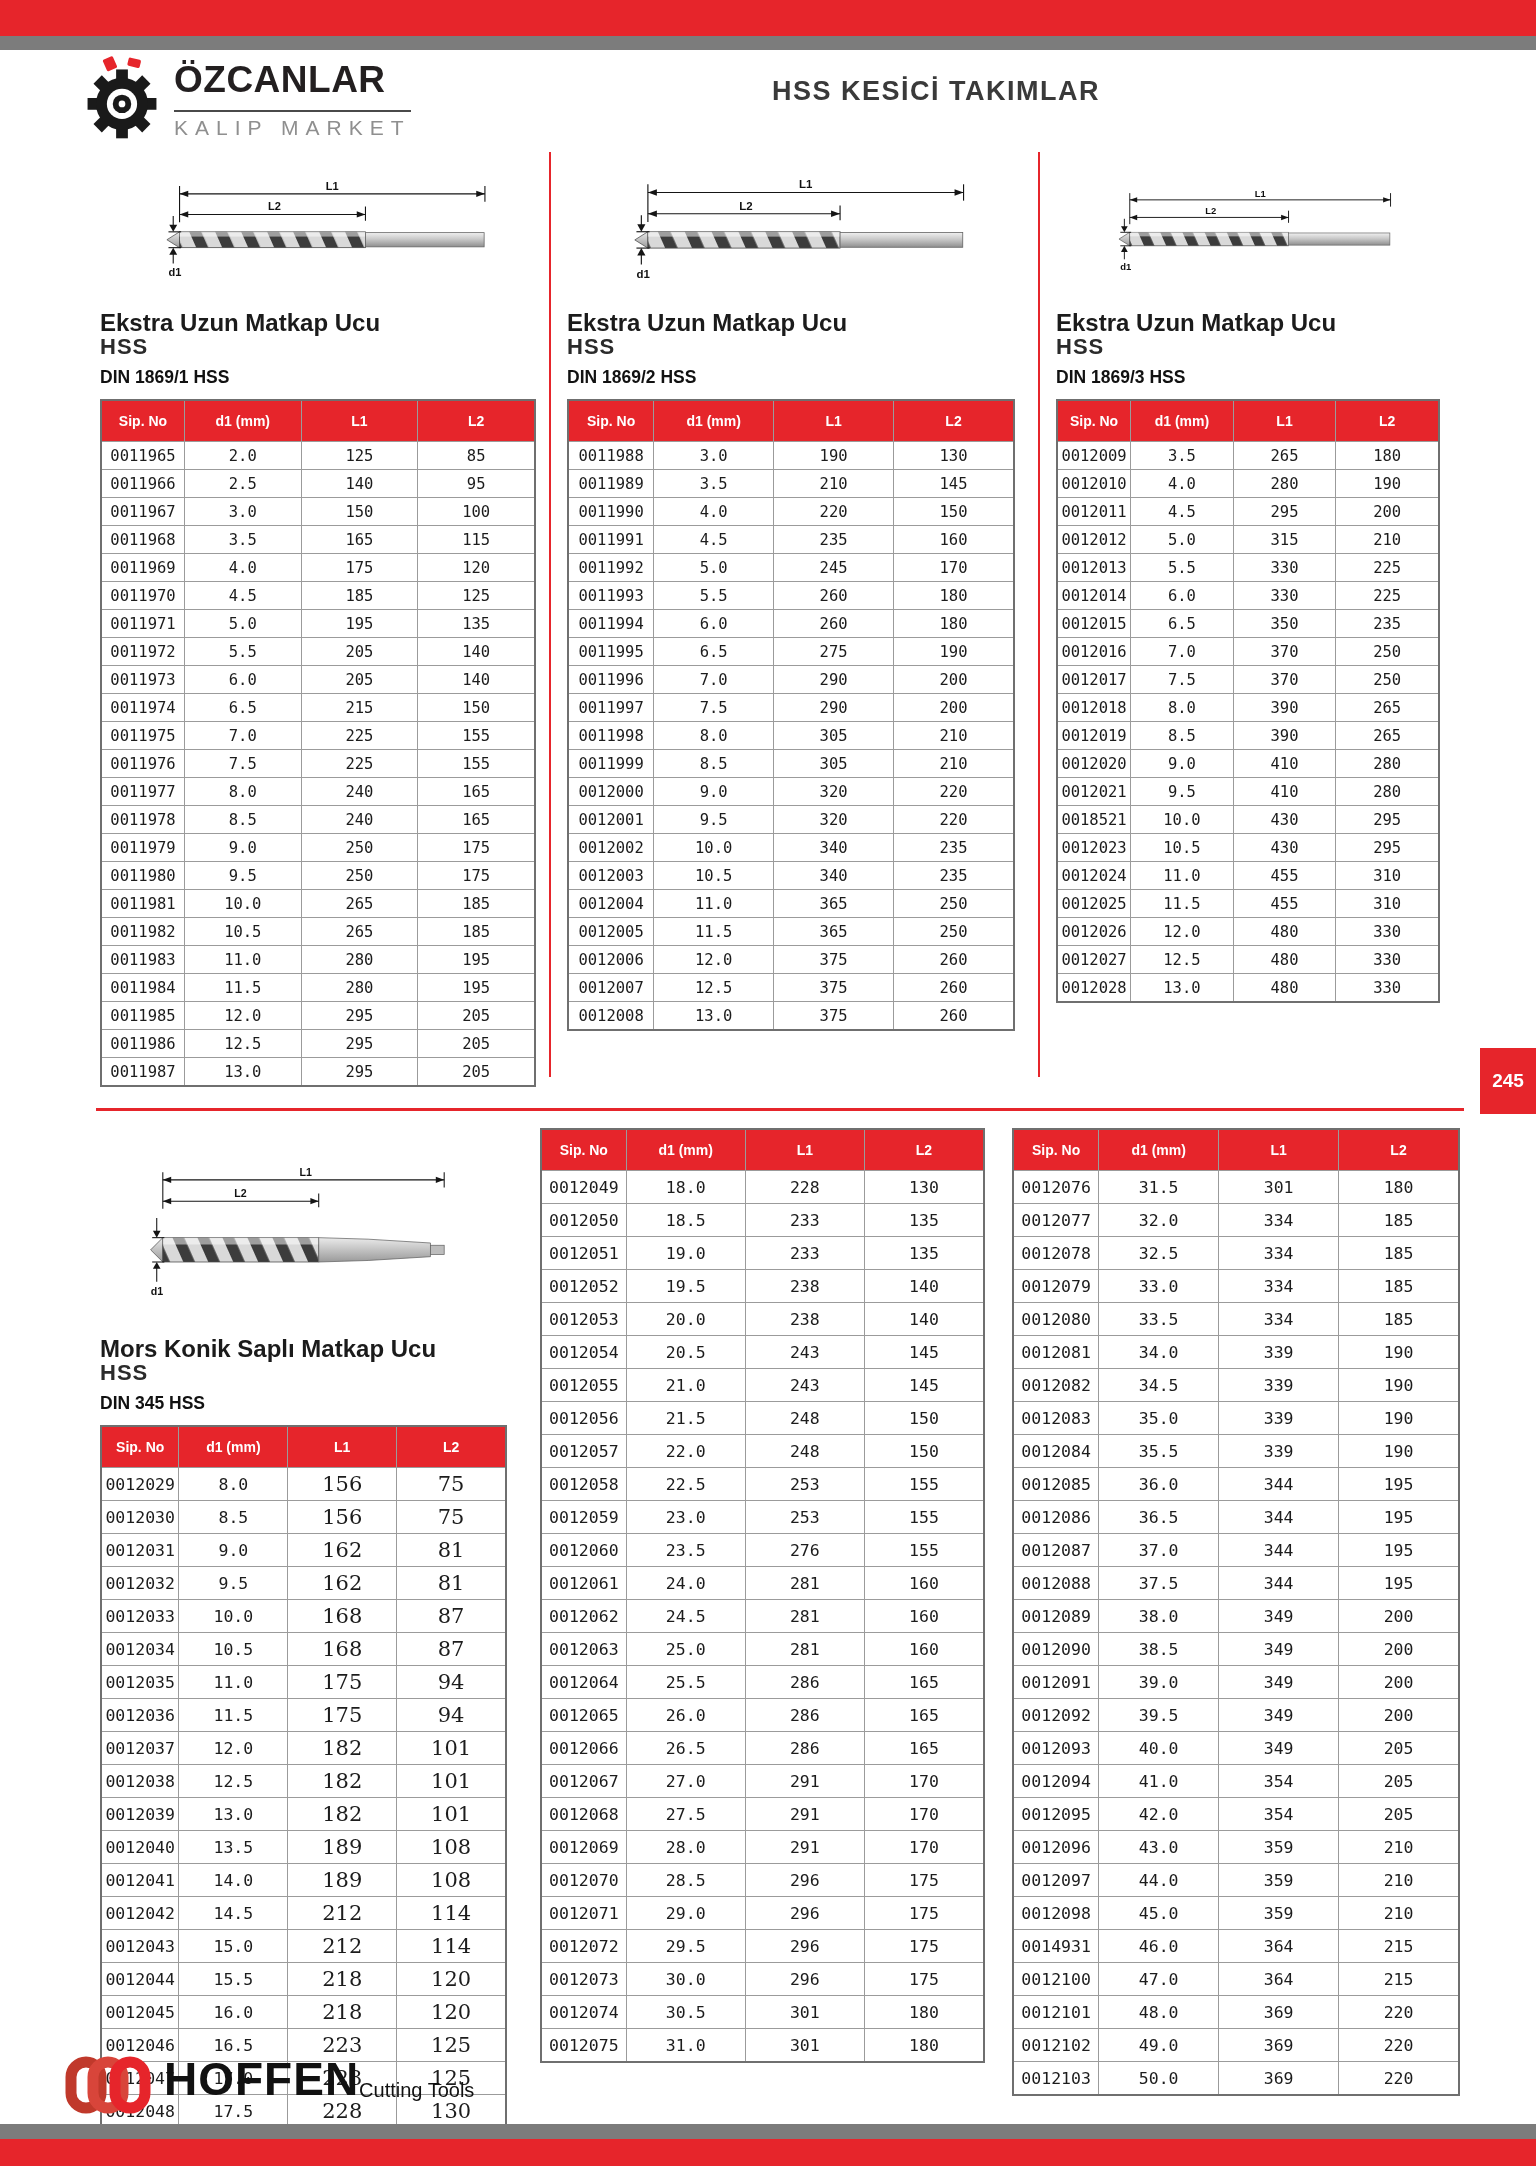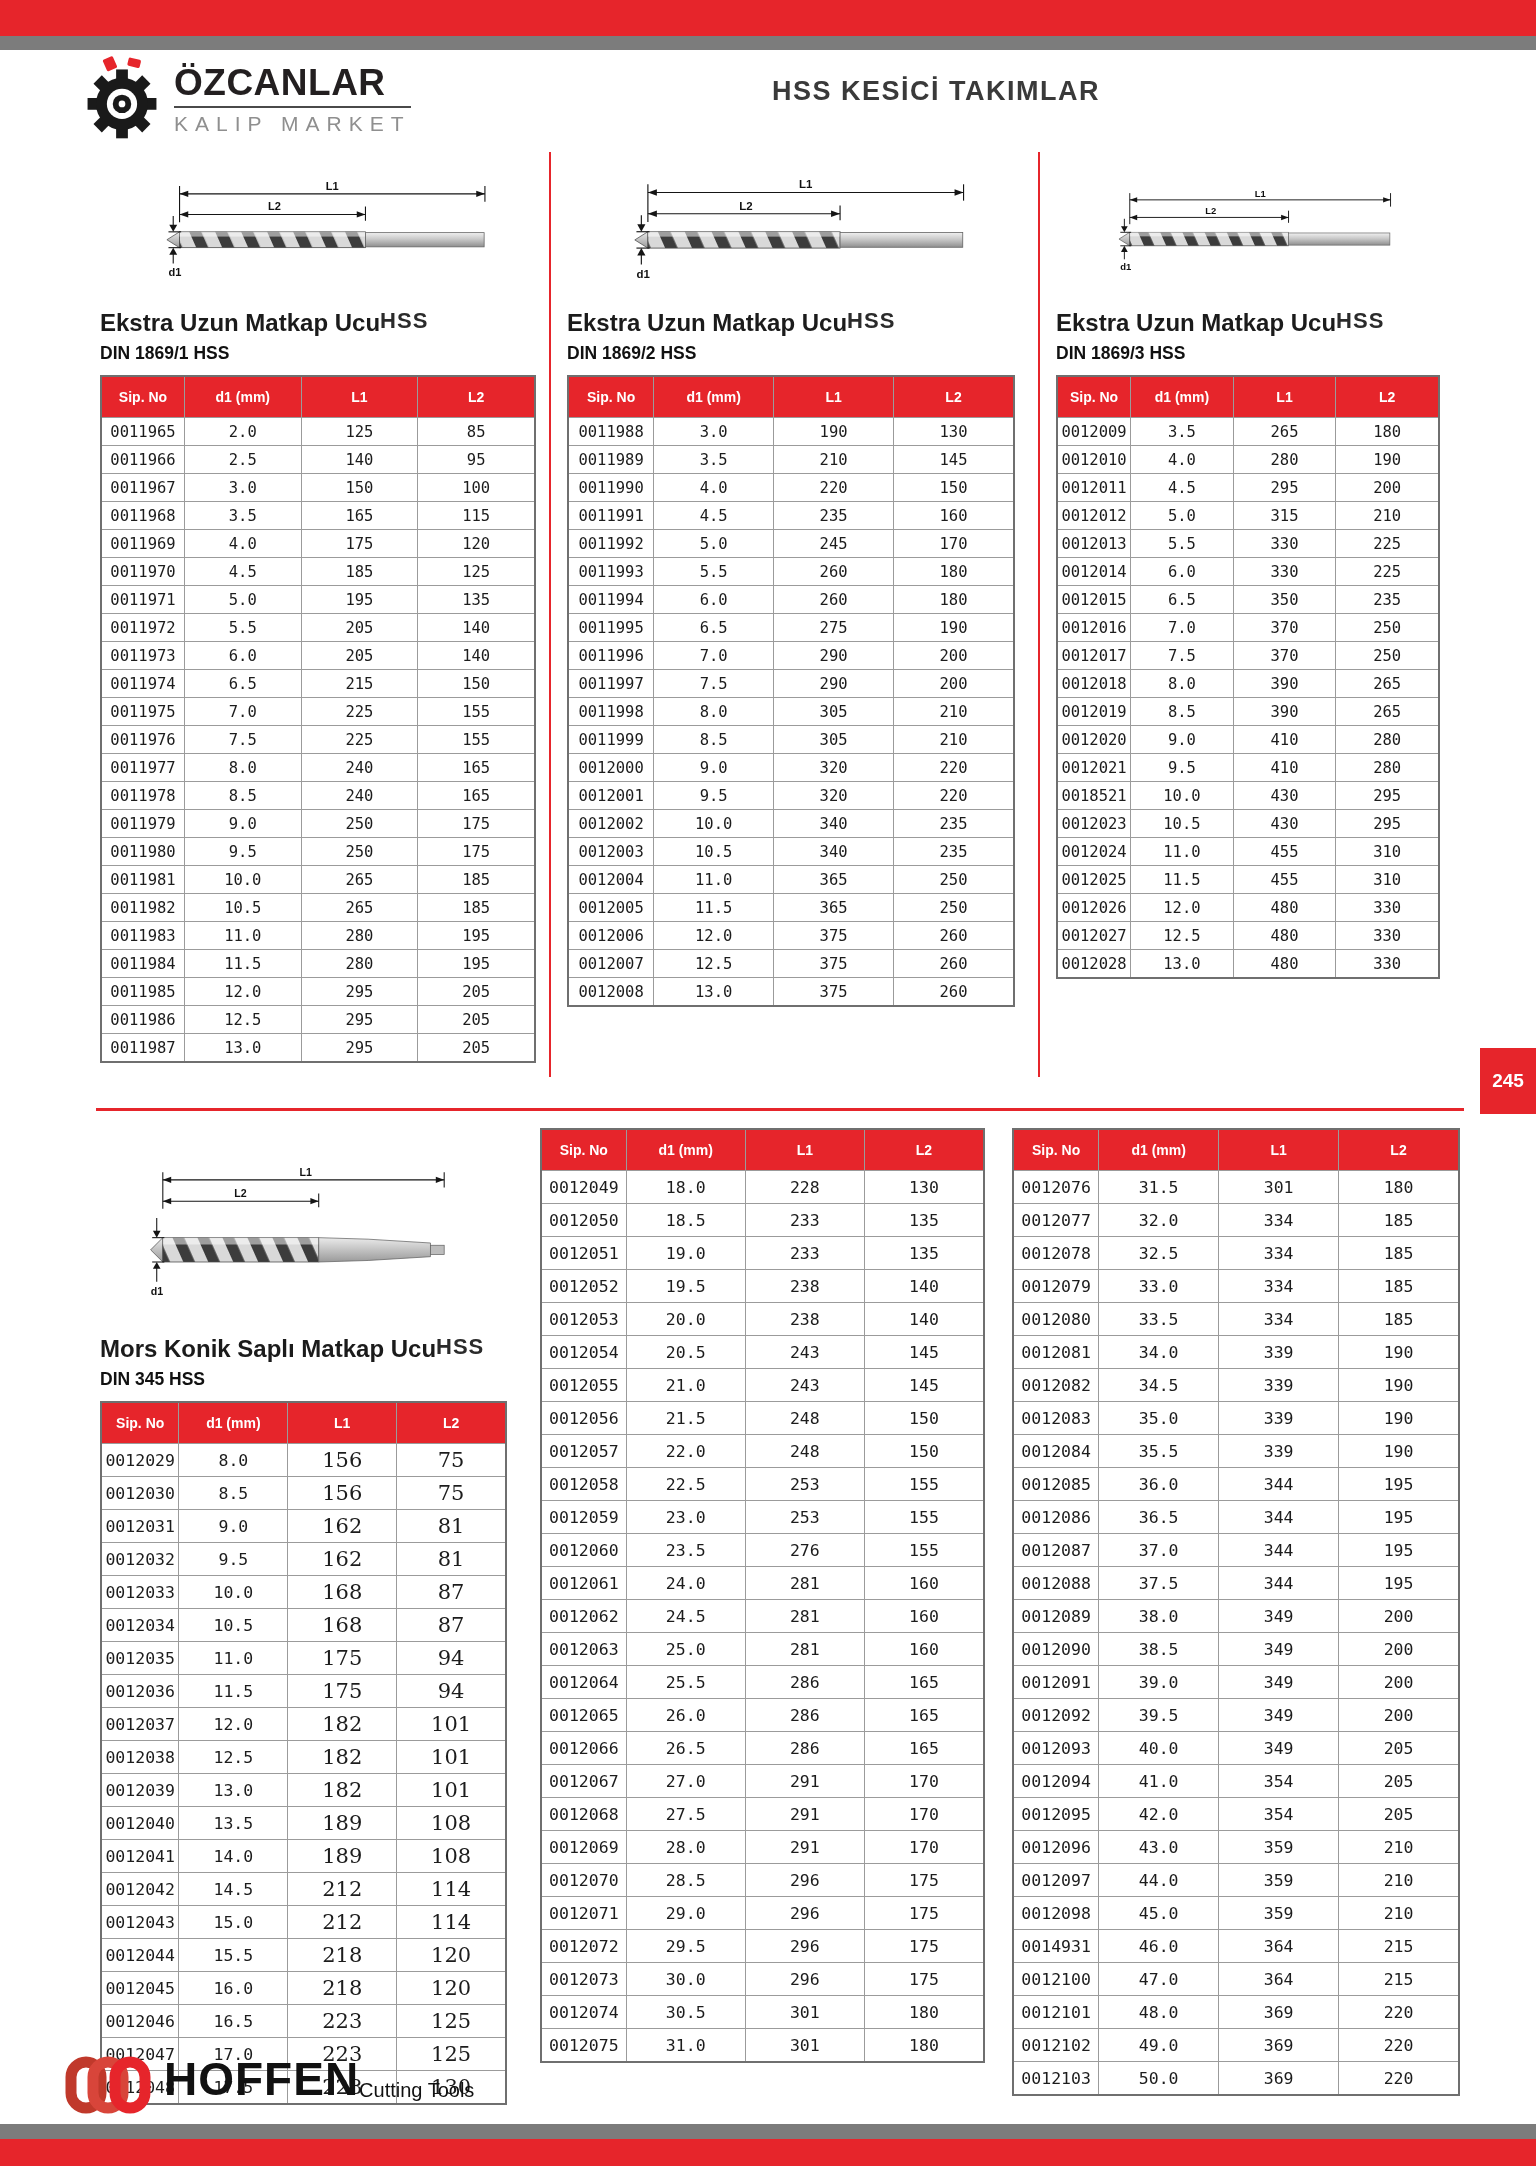--- a/index.html
+++ b/index.html
@@ -11,21 +11,21 @@
   .bar{position:absolute;left:0;width:1536px;}
   .bar.red-top{top:0;height:36px;background:#e6252b;}
   .bar.gray-top{top:36px;height:14px;background:#7c7c7c;}
   .bar.gray-bottom{top:2124px;height:15px;background:#7c7c7c;}
   .bar.red-bottom{top:2139px;height:27px;background:#e6252b;}
 
   
   .logo{position:absolute;top:56px;left:84px;display:flex;align-items:center;gap:14px;}
   .wordmark{display:flex;flex-direction:column;}
   .brand-main{font-size:37px;font-weight:bold;letter-spacing:.5px;color:#231f20;line-height:1;
-    border-bottom:2px solid #4a4a4a;padding-bottom:5px;}
+    border-bottom:2px solid #4a4a4a;padding-bottom:12px;}
   .brand-sub{font-size:21px;color:#8f8f8f;letter-spacing:7px;margin-top:4px;font-weight:500;}
   .page-title{position:absolute;top:76px;left:772px;font-size:27px;font-weight:bold;
     color:#3a3a3a;letter-spacing:1.5px;}
 
   
   .vline{position:absolute;top:152px;width:2px;height:925px;background:#e6252b;}
   .vline.v1{left:549px;} .vline.v2{left:1038px;}
   .hline-red{position:absolute;top:1108px;left:96px;width:1368px;height:3px;background:#e6252b;}
 
   
@@ -38,21 +38,21 @@
   #col2{left:567px;top:150px;width:448px;}
   #col3{left:1056px;top:150px;width:384px;}
   #bcol1{left:100px;top:1126px;width:407px;}
   #bcol2{left:540px;top:1128px;width:445px;}
   #bcol3{left:1012px;top:1128px;width:448px;}
 
   .diagram{height:138px;margin-bottom:6px;}
   .diagram-b{height:186px;margin-bottom:8px;}
   .diagram svg,.diagram-b svg{width:100%;height:100%;}
 
-  .title-row{display:flex;align-items:flex-start;}
+  .title-row{display:flex;justify-content:space-between;align-items:flex-start;flex-direction:column;}
   .ptitle{margin:0;font-size:24px;font-weight:bold;color:#1b1b1b;line-height:1.1;}
   .hss{font-size:22px;font-weight:bold;color:#2b2b2b;margin-top:-2px;letter-spacing:1px;}
   .din{font-size:17.5px;font-weight:bold;color:#111;margin:7px 0 11px 0;}
 
   
   table{border-collapse:collapse;width:100%;table-layout:fixed;border:2px solid #6f6f6f;}
   th{background:#e6252b;color:#fff;font-size:14px;font-weight:bold;height:38px;
      border:1px solid #9b9b9b;font-family:"Liberation Sans",sans-serif;}
   td{height:27px;text-align:center;vertical-align:middle;border:1px solid #9b9b9b;
      font-family:"DejaVu Sans Mono",monospace;font-size:15.5px;color:#1c1c1c;padding:0;}

